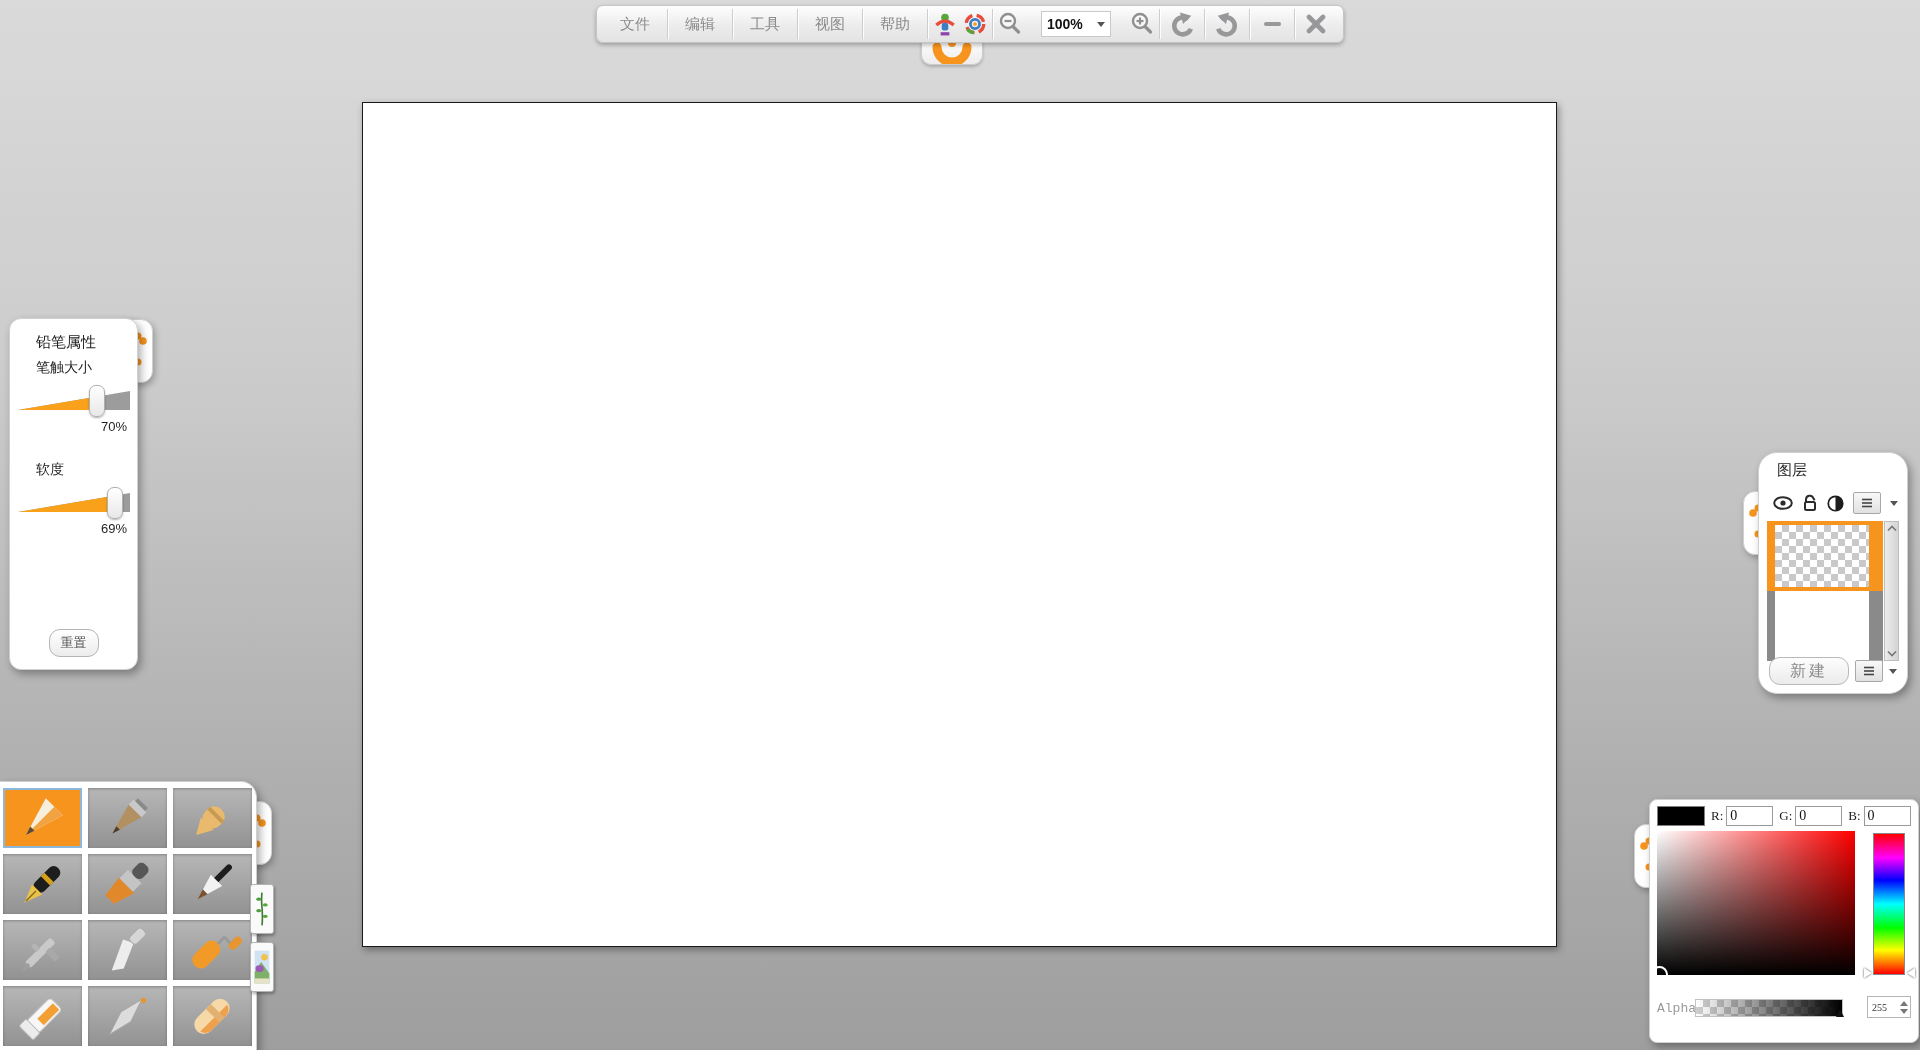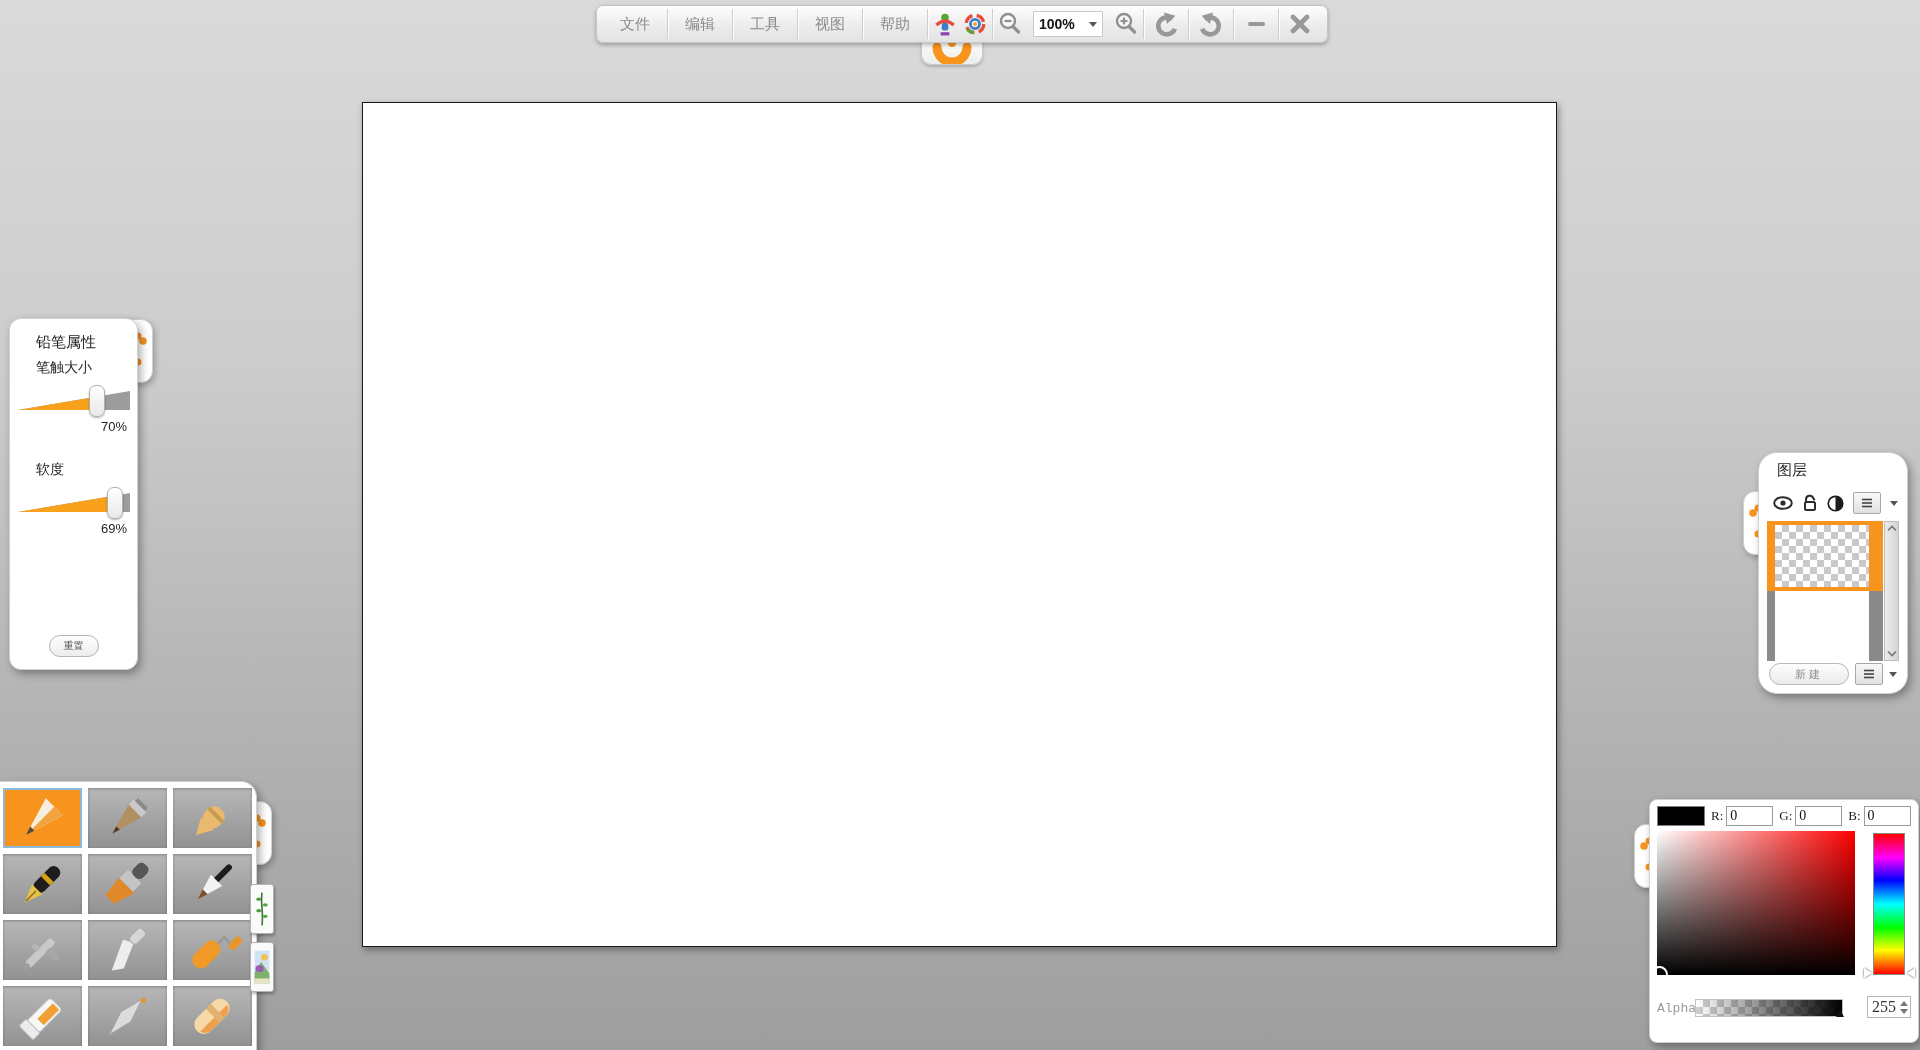--- a/index.html
+++ b/index.html
@@ -14,21 +14,21 @@
     background:#fff;border:1px solid #1a1a1a;box-shadow:2px 3px 7px rgba(0,0,0,.35)}
   
   .toolbar{position:absolute;left:596px;top:5px;height:36px;z-index:5;
     display:flex;align-items:center;padding:0 8px;
     background:linear-gradient(#fefefe,#ececec 55%,#e3e3e3);
     border:1px solid #c5c5c5;border-radius:7px;box-shadow:0 2px 4px rgba(0,0,0,.28)}
   .tb-btn{height:30px;display:flex;align-items:center;justify-content:center;cursor:pointer;color:#98989a}
   .menu-btn{width:60px;font-size:15px;color:#8b8b8b}
   .tb-sep{width:1px;height:30px;background:#cdcdcd;box-shadow:1px 0 0 rgba(255,255,255,.9);margin:0 2px}
   .icon-cell{width:30px}
-  .zoom-box{width:58px;height:24px;margin:0 8px;background:#fff;border:1px solid #c9c9c9;
+  .zoom-box{width:58px;height:24px;margin:0 16px;background:#fff;border:1px solid #c9c9c9;
     display:flex;align-items:center;justify-content:space-between;padding:0 5px;cursor:pointer}
   .zoom-text{font-weight:bold;font-size:14px;color:#141414}
   .caret{width:0;height:0;border-left:4px solid transparent;border-right:4px solid transparent;border-top:5px solid #555}
   .toolbar-handle{position:absolute;left:921px;top:38px;width:60px;height:26px;z-index:2;
     background:linear-gradient(#fff,#ededed);border:1px solid #ccc;border-top:none;
     border-radius:0 0 10px 10px;display:flex;justify-content:center;align-items:flex-start;
     box-shadow:0 2px 3px rgba(0,0,0,.2);cursor:grab}
   
   .panel{position:absolute;background:#fff;border:1px solid #d0d0d0;box-shadow:3px 4px 9px rgba(0,0,0,.33)}
   .handle-tab{position:absolute;width:30px;height:62px;background:#fff;border:1px solid #d0d0d0;
@@ -40,23 +40,23 @@
   
   .pencil-panel{left:9px;top:318px;width:127px;height:350px;border-radius:12px}
   .pp-title{position:absolute;left:26px;top:14px;font-size:15px;color:#1f1f1f}
   .sliders{position:absolute;left:0;top:38px;width:100%}
   .slider-group{position:relative;height:102px}
   .slider-label{position:absolute;left:26px;top:2px;font-size:14px;color:#1f1f1f}
   .slider-track{position:absolute;left:8px;top:32px;width:112px;height:24px;cursor:pointer}
   .slider-handle{position:absolute;top:-4px;width:14px;height:30px;border-radius:7px;
     background:linear-gradient(#ffffff,#e8e8e8);border:1px solid #b0b0b0;box-shadow:0 1px 2px rgba(0,0,0,.3);cursor:grab}
   .slider-value{position:absolute;right:10px;top:62px;font-size:13px;color:#1f1f1f}
-  .reset-btn{position:absolute;left:50%;transform:translateX(-50%);bottom:12px;width:50px;height:22px;
+  .reset-btn{position:absolute;left:50%;transform:translateX(-50%);bottom:12px;width:50px;height:28px;
     border-radius:11px;border:1px solid #b5b5b5;background:linear-gradient(#ffffff,#ececec);
-    font-size:10px;color:#555;display:flex;align-items:center;justify-content:center;cursor:pointer;
+    font-size:13px;color:#555;display:flex;align-items:center;justify-content:center;cursor:pointer;
     font-family:"Liberation Sans","DejaVu Sans",sans-serif}
   
   .tool-palette{left:0;top:781px;width:256px;height:270px;border-radius:0 16px 0 0;border-left:none}
   .tool-grid{position:absolute;left:3px;top:6px;display:grid;grid-template-columns:repeat(3,79px);grid-auto-rows:60px;gap:6px}
   .tool-cell{background:linear-gradient(180deg,#b7b7b7,#929292);box-shadow:inset 0 1px 3px rgba(0,0,0,.28);
     display:flex;align-items:center;justify-content:center;overflow:hidden;cursor:pointer}
   .tool-cell svg{width:72px;height:54px}
   .tool-cell.selected{background:#F7941E;border:2px solid #8DB8DC;box-shadow:none}
   .palette-handle{top:19px}
   .side-btn{position:absolute;width:22px;height:48px;background:#fafafa;border:1px solid #b3b3b3;border-radius:3px;
@@ -71,22 +71,22 @@
   .layer-list{position:absolute;left:8px;top:68px;width:116px;height:140px}
   .layer-row{height:70px;box-sizing:border-box;cursor:pointer;background:#fff}
   .layer-row.selected{border:4px solid #F7941E;border-left-width:8px;border-right-width:14px}
   .layer-row.unselected{border-left:8px solid #8a8a8a;border-right:14px solid #8a8a8a}
   .checker{background:conic-gradient(#c9c9c9 25%,#ffffff 25% 50%,#c9c9c9 50% 75%,#ffffff 75%);background-size:14px 14px}
   .vscroll{position:absolute;left:125px;top:68px;width:15px;height:140px;border:1px solid #bdbdbd;
     background:linear-gradient(90deg,#ececec,#d4d4d4);display:flex;flex-direction:column;
     justify-content:space-between;align-items:center;padding:3px 0;box-sizing:border-box}
   .scroll-arrow{cursor:pointer;display:flex}
   .lp-bottom{position:absolute;left:10px;bottom:8px;right:6px;display:flex;align-items:center;gap:6px}
-  .new-btn{width:80px;height:22px;border-radius:11px;border:1px solid #b9b9b9;background:linear-gradient(#fdfdfd,#ebebeb);
-    font-size:11px;color:#8d8d8d;letter-spacing:3px;display:flex;align-items:center;justify-content:center;cursor:pointer}
+  .new-btn{width:80px;height:28px;border-radius:11px;border:1px solid #b9b9b9;background:linear-gradient(#fdfdfd,#ebebeb);
+    font-size:16px;color:#8d8d8d;letter-spacing:3px;display:flex;align-items:center;justify-content:center;cursor:pointer}
   
   .color-panel{left:1649px;top:799px;width:268px;height:242px;border-radius:8px}
   .cp-top{position:absolute;left:7px;top:5px;right:5px;height:22px;display:flex;align-items:center;gap:3px}
   .swatch{width:46px;height:18px;border:1px solid #808080}
   .rgb-label{font-family:"Liberation Serif","DejaVu Serif",serif;font-size:13px;color:#1c1c1c;margin-left:3px}
   .rgb-input{width:42px;height:18px;border:1px solid #9a9a9a;font-family:"Liberation Serif","DejaVu Serif",serif;
     font-size:14px;color:#111;padding:0 0 0 3px;background:#fff}
   .sv-box{position:absolute;left:7px;top:31px;width:198px;height:144px;overflow:hidden;cursor:crosshair;
     background:linear-gradient(to bottom,rgba(0,0,0,0),#000),linear-gradient(to right,#fff,#f00)}
   .sv-cursor{position:absolute;width:13px;height:13px;border-radius:50%;border:2px solid #fff;
@@ -101,21 +101,21 @@
   .alpha-label{position:absolute;left:7px;top:201px;font-family:"Liberation Mono","DejaVu Sans Mono",monospace;
     font-size:13px;color:#9a9a9a}
   .alpha-track{position:absolute;left:45px;top:199px;width:146px;height:16px;border:1px solid #c2c2c2;cursor:pointer;
     background:linear-gradient(to right,rgba(0,0,0,0),#000),
       conic-gradient(#cfcfcf 25%,#ffffff 25% 50%,#cfcfcf 50% 75%,#ffffff 75%);
     background-size:100% 100%,14px 14px}
   .alpha-mark{position:absolute;width:0;height:0;border-left:4px solid transparent;border-right:4px solid transparent;
     border-bottom:8px solid #111;cursor:grab}
   .alpha-value-box{position:absolute;left:217px;top:196px;width:44px;height:22px;border:1px solid #b5b5b5;
     background:#fff;display:flex;align-items:center;justify-content:space-between;padding:0 2px 0 4px;box-sizing:border-box}
-  .alpha-input{width:26px;border:none;outline:none;font-family:"Liberation Serif","DejaVu Serif",serif;font-size:16px;color:#333;padding:0}
+  .alpha-input{width:26px;border:none;outline:none;font-family:"Liberation Serif","DejaVu Serif",serif;font-size:10px;color:#333;padding:0}
   .spin{display:flex;flex-direction:column;gap:3px;align-items:center}
   .spin-up{width:0;height:0;border-left:4px solid transparent;border-right:4px solid transparent;border-bottom:5px solid #777;cursor:pointer}
   .spin-down{width:0;height:0;border-left:4px solid transparent;border-right:4px solid transparent;border-top:5px solid #777;cursor:pointer}
 </style>
 </head>
 <body>
 
 <div class="canvas"></div>
 
 <div class="toolbar-handle">

